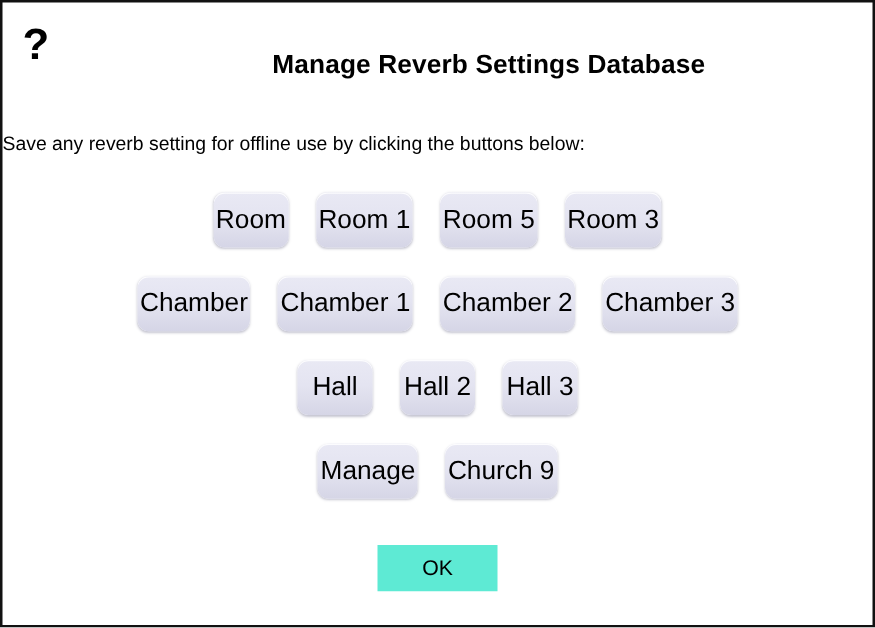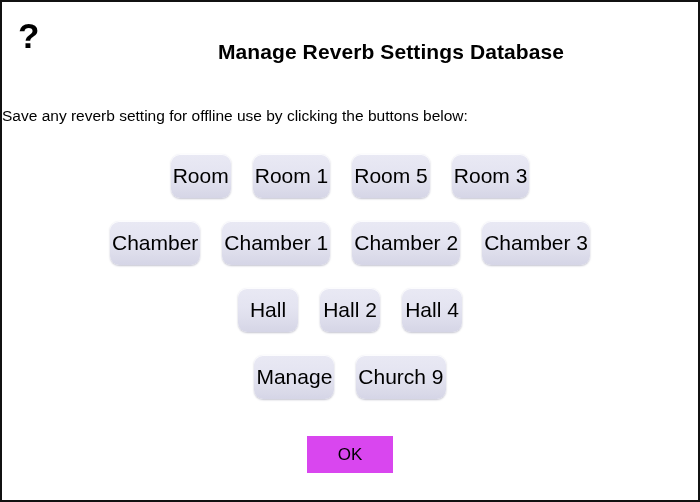--- a/index.html
+++ b/index.html
@@ -84,23 +84,23 @@
   }
   #ok-row {
     position: absolute;
     top: 434px;
     left: 0;
     width: 100%;
     display: flex;
     justify-content: center;
   }
   #ok-button {
-    width: 86px;
+    width: 96px;
     height: 37px;
-    background: #d946ef;
+    background: #5eead4;
     border: none;
     border-radius: 0;
     font-size: 17px;
     color: #000000;
     font-family: "Liberation Sans", sans-serif;
     display: flex;
     align-items: center;
     justify-content: center;
     cursor: pointer;
   }
@@ -125,21 +125,21 @@
       </div>
       <div class="btn-row">
         <div class="preset-btn">Chamber</div>
         <div class="preset-btn">Chamber 1</div>
         <div class="preset-btn">Chamber 2</div>
         <div class="preset-btn">Chamber 3</div>
       </div>
       <div class="btn-row">
         <div class="preset-btn">Hall</div>
         <div class="preset-btn">Hall 2</div>
-        <div class="preset-btn">Hall 4</div>
+        <div class="preset-btn">Hall 3</div>
       </div>
       <div class="btn-row">
         <div class="preset-btn">Manage</div>
         <div class="preset-btn">Church 9</div>
       </div>
     </div>
 
   <div id="ok-row">
     <div id="ok-button">OK</div>
   </div>

